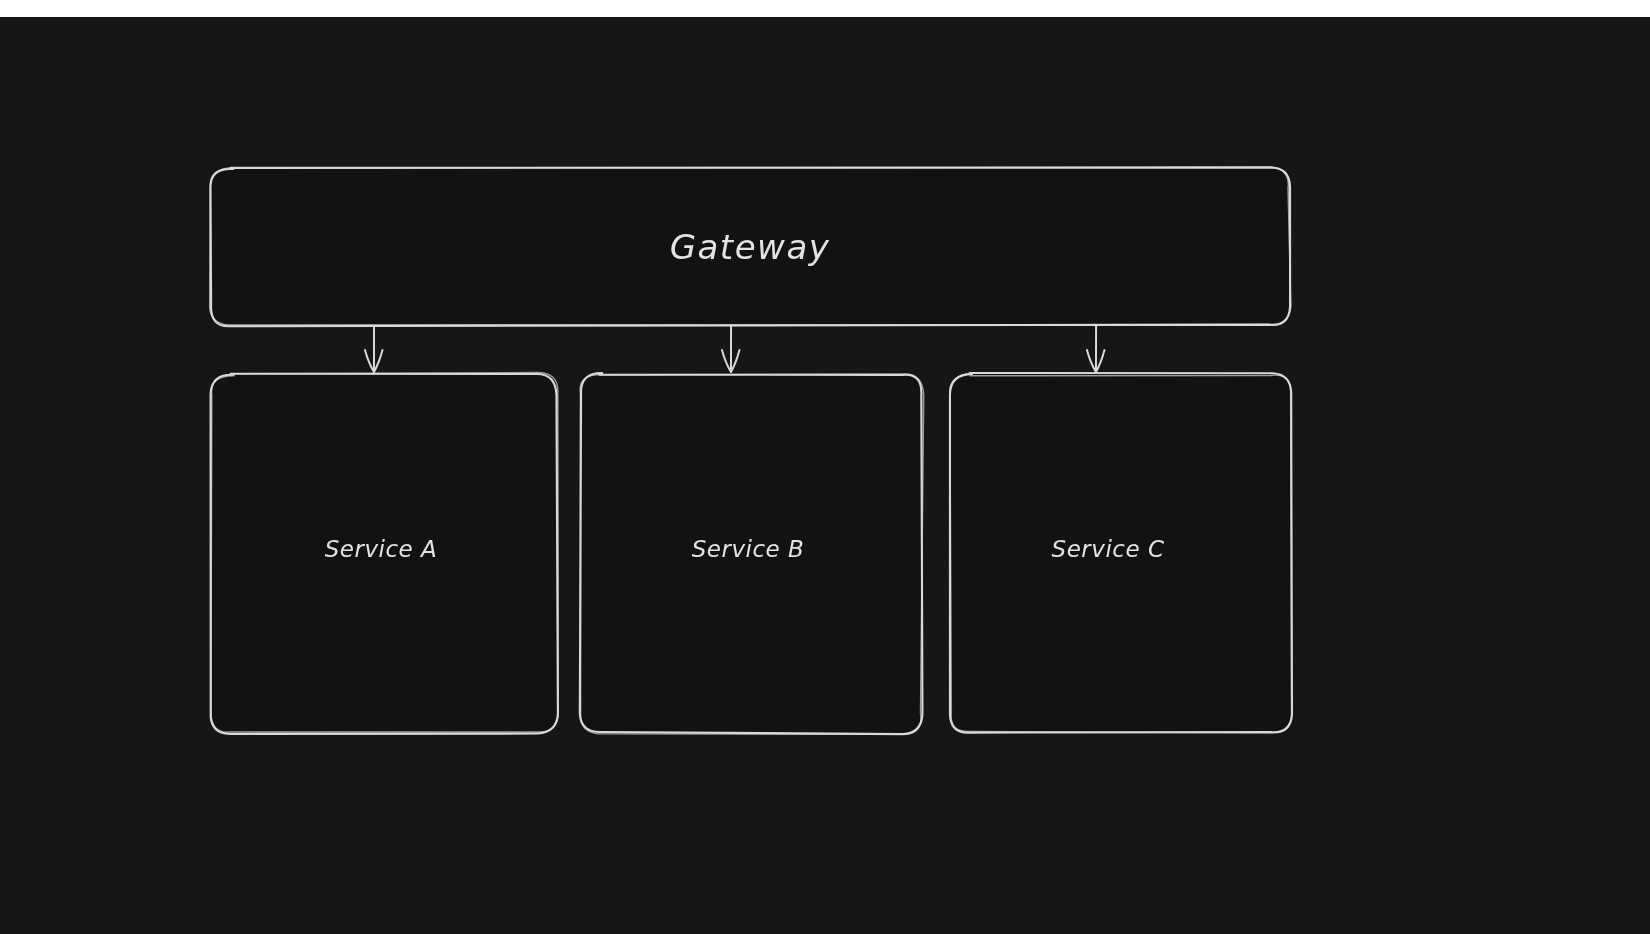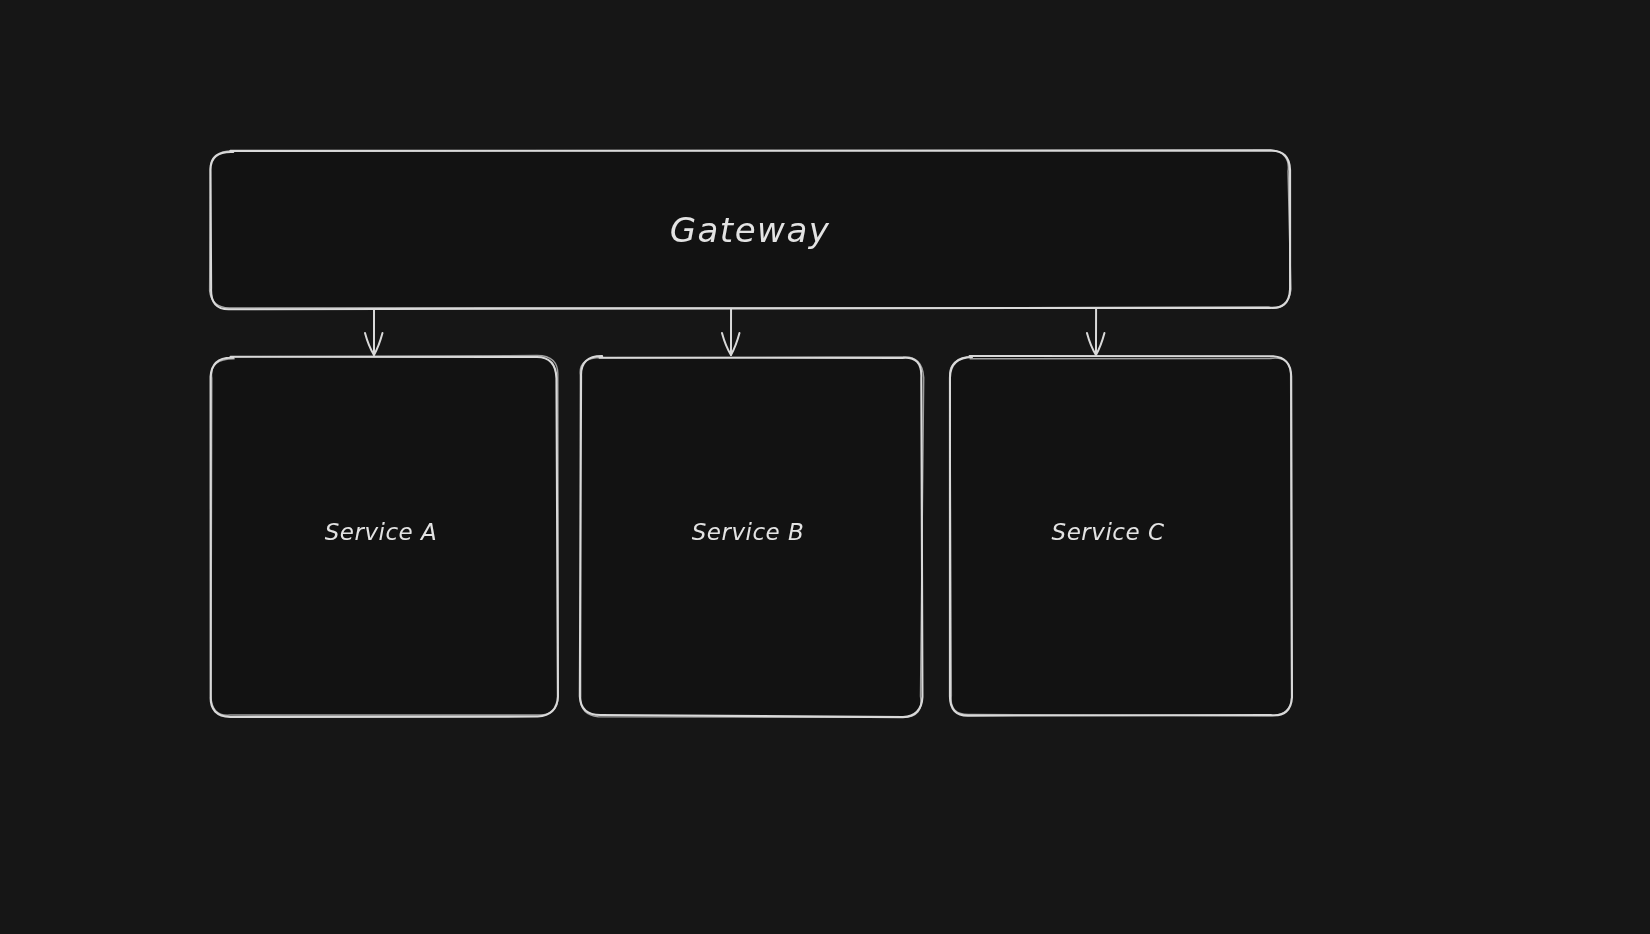--- a/index.html
+++ b/index.html
@@ -9,20 +9,21 @@
   body {
     width: 1650px;
     height: 934px;
     overflow: hidden;
     font-family: "DejaVu Sans", sans-serif;
   }
   #canvas-root {
     position: relative;
     width: 1650px;
     height: 874px;
+    margin-top: 17px;
   }
   #diagram-svg {
     position: absolute;
     inset: 0;
     width: 1650px;
     height: 934px;
     display: block;
   }
   .node-label {
     font-family: "DejaVu Sans", "Liberation Sans", sans-serif;

